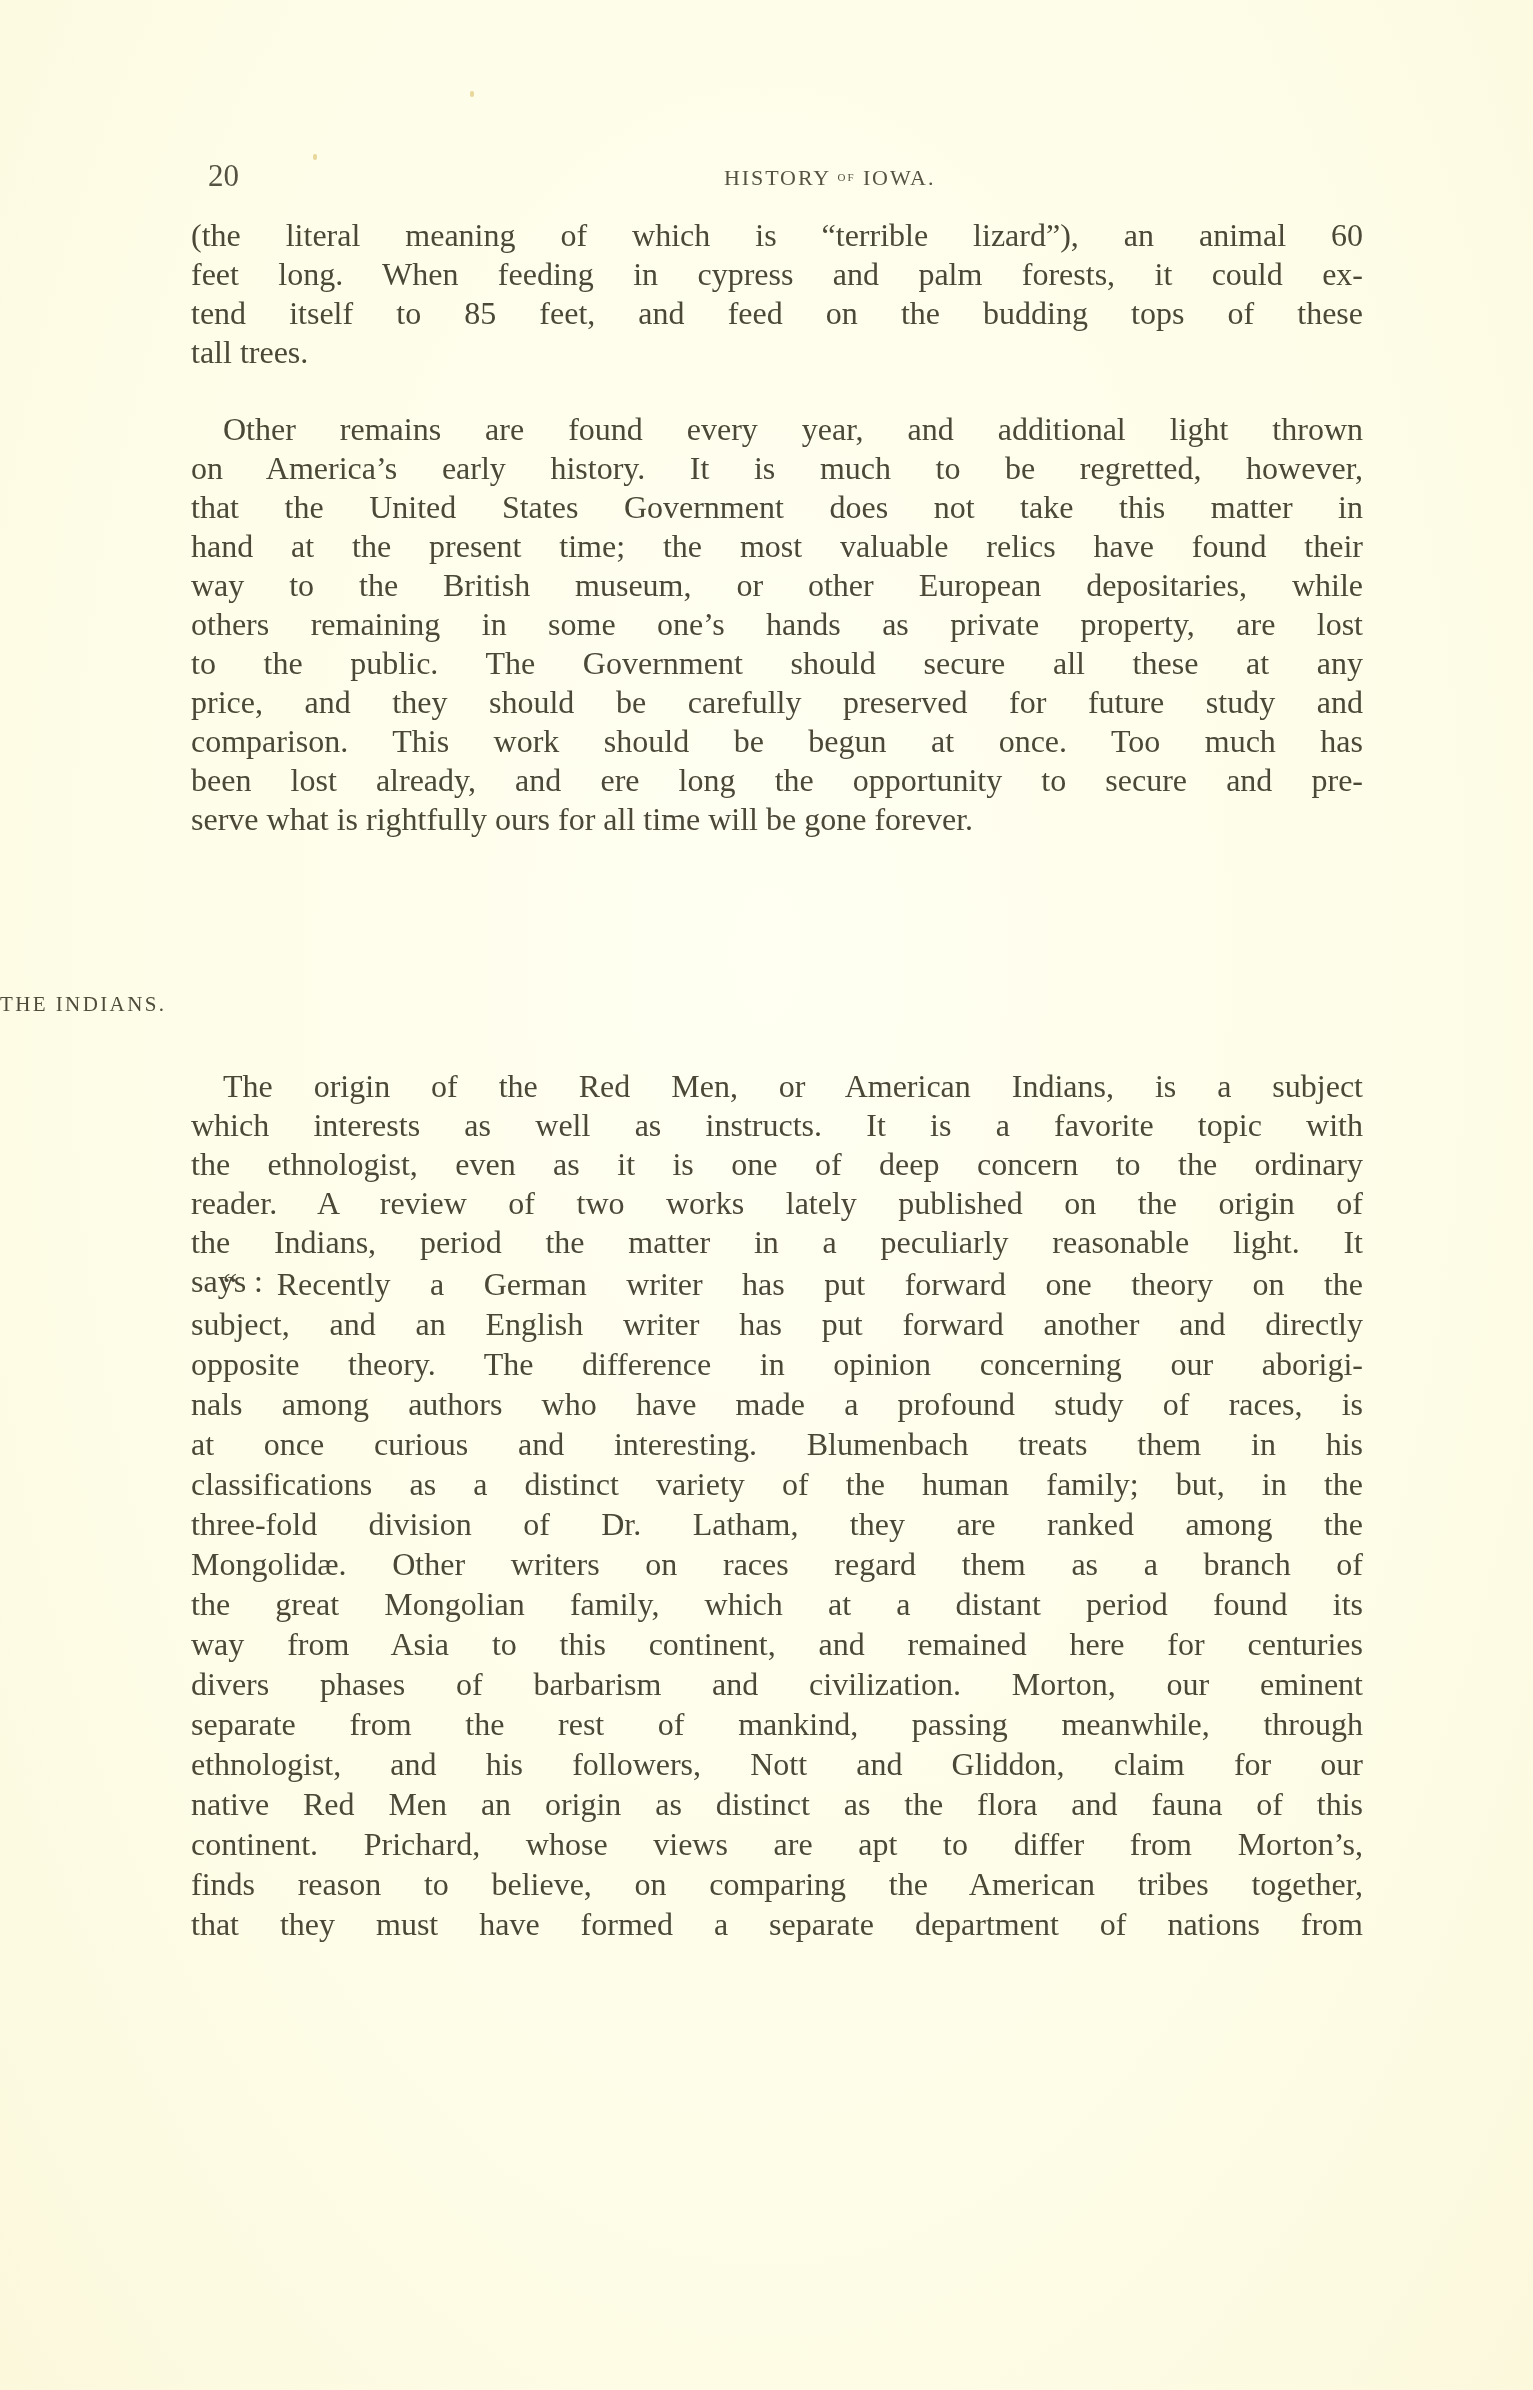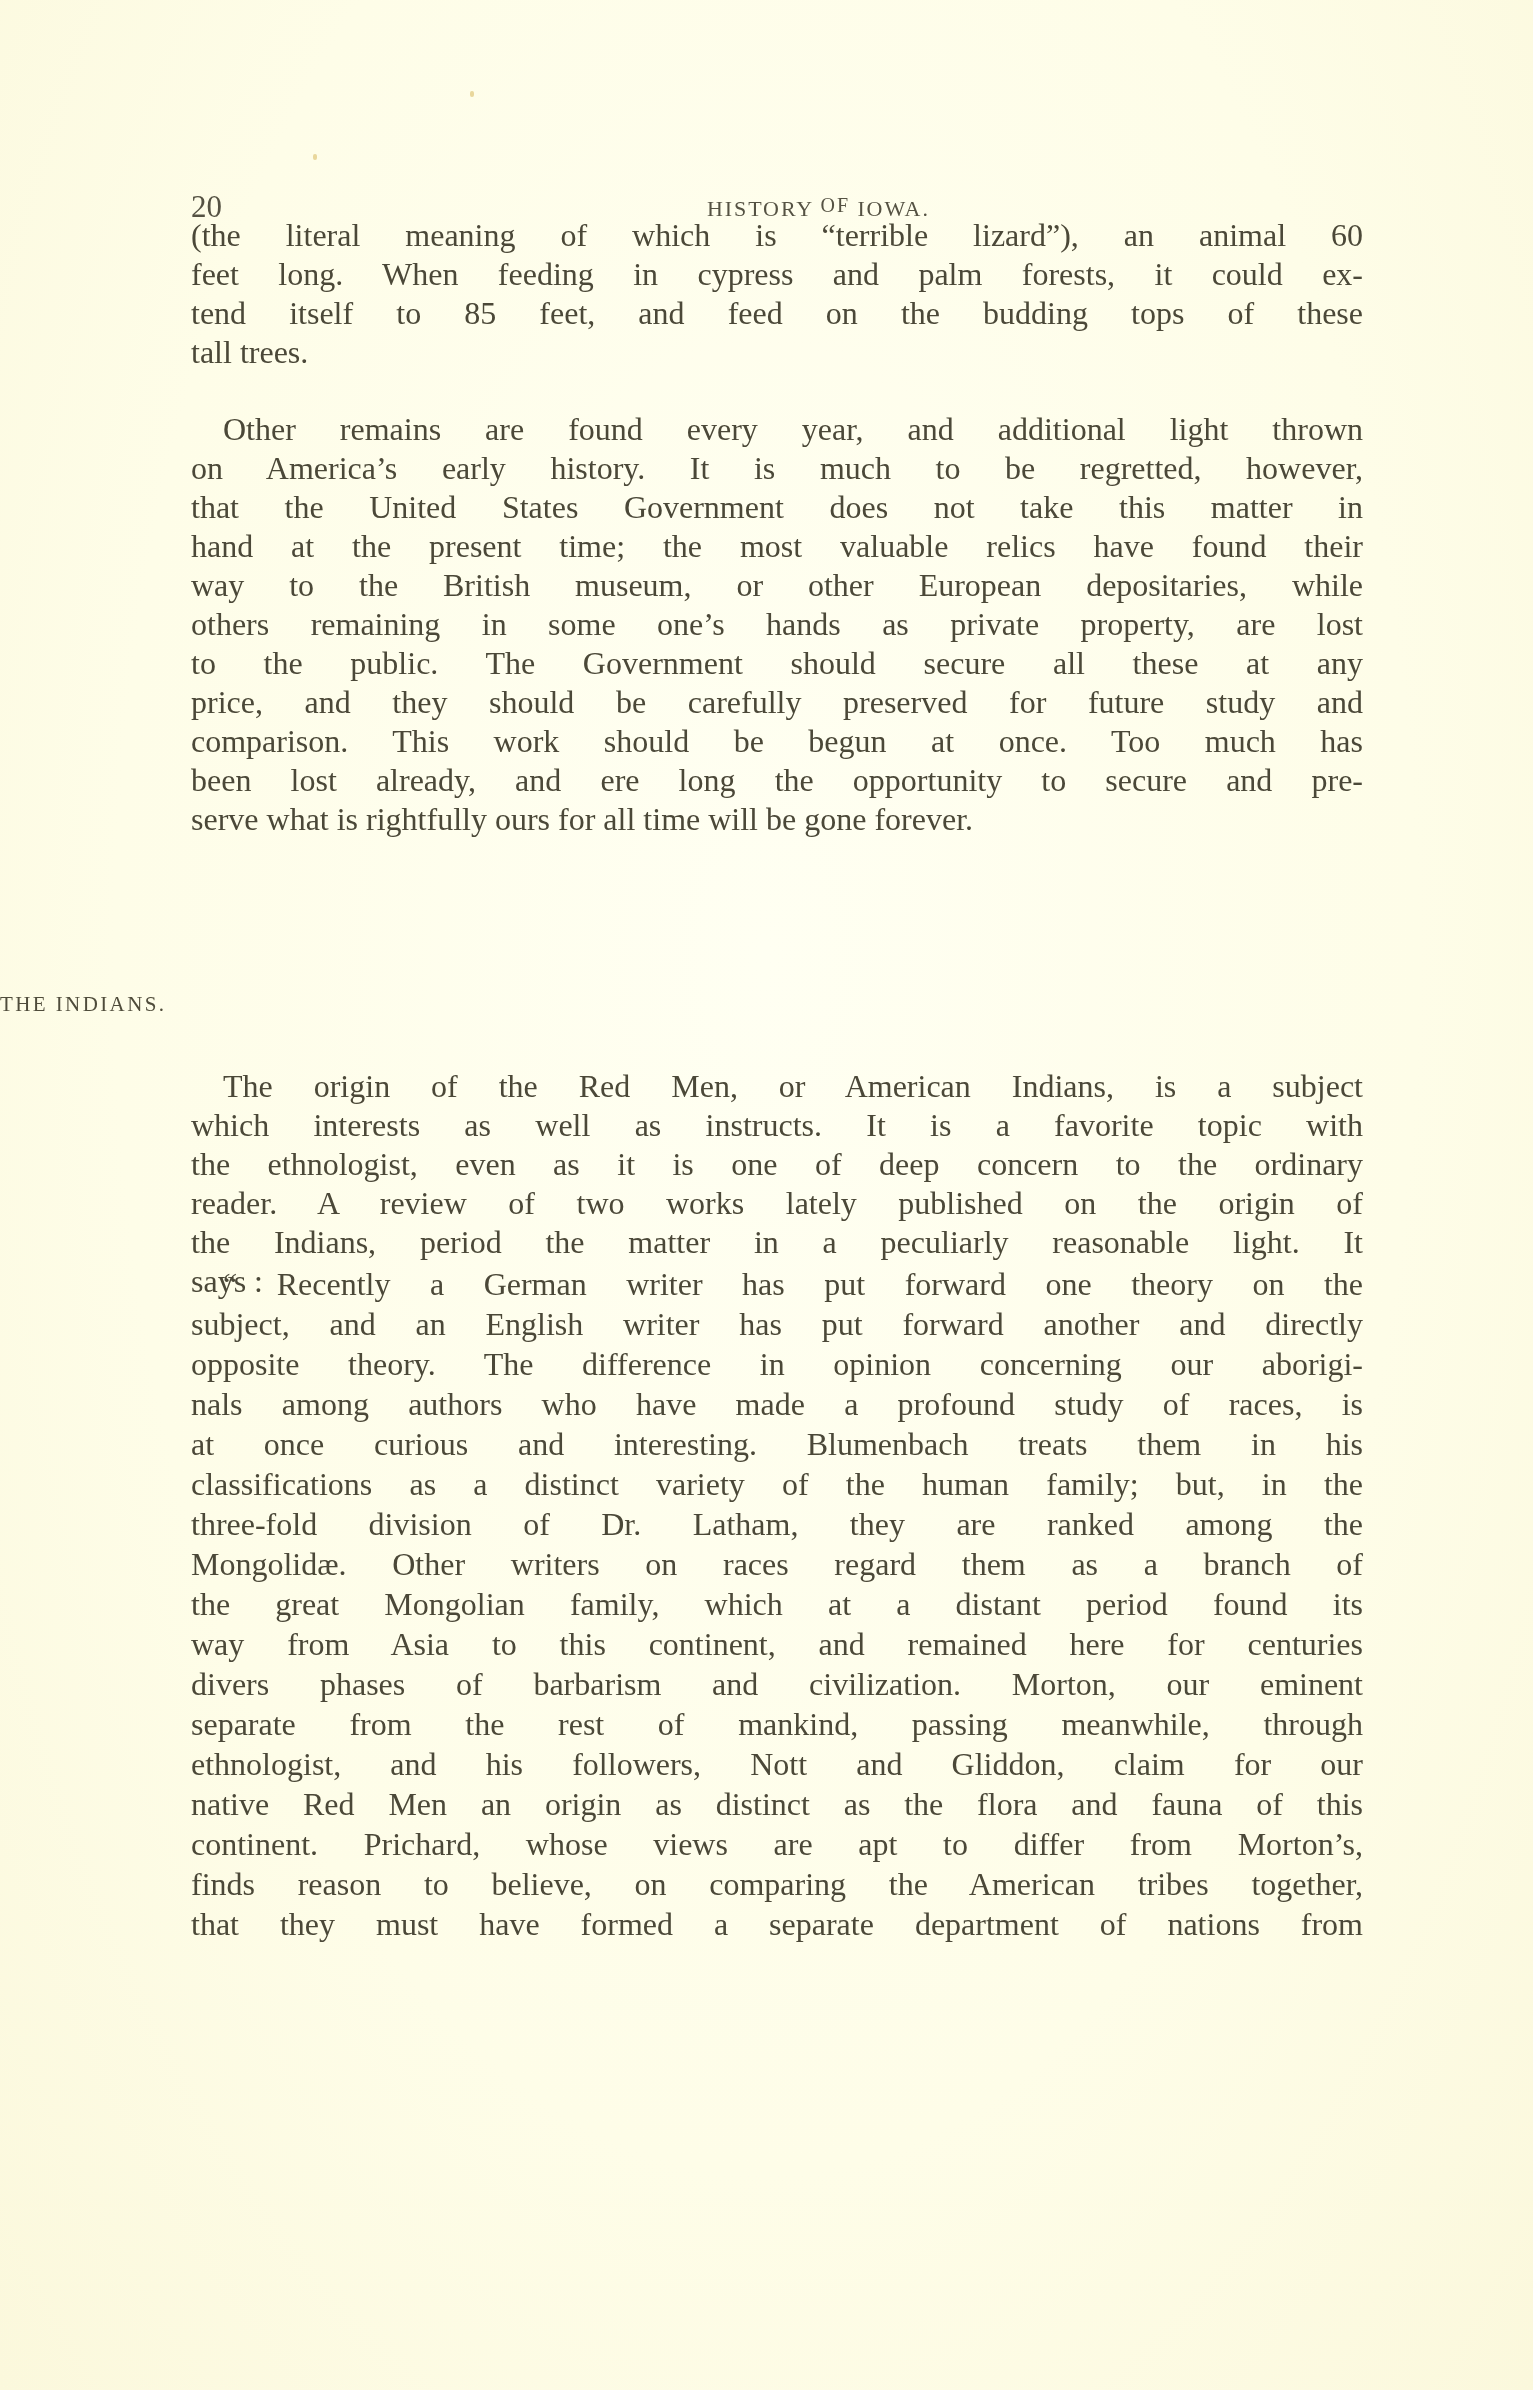--- a/index.html
+++ b/index.html
@@ -19,44 +19,43 @@
       position: absolute;
       left: 0; top: 0;
       width: 1533px;
       height: 2390px;
       background:
         radial-gradient(ellipse at 50% 40%, #fffff2 0%, #fefde8 60%, #fbf8dc 100%);
     }
     .running-head {
       position: absolute;
       top: 157px;
-      left: 191px;
+      left: 208px;
       width: 1173px;
       height: 38px;
-      margin-top: 31px;
     }
     .page-number {
       position: absolute;
       left: 0;
       top: 0;
       font-size: 31px;
       line-height: 38px;
       color: #555243;
     }
     .running-title {
       position: absolute;
       left: 516px;
       top: 3.8px;
       font-size: 22px;
       letter-spacing: 1.9px;
       line-height: 34px;
       color: #555243;
     }
     .running-title .small {
-      font-size: 20px;
+      font-size: 11px;
       position: relative;
       top: -3.8px;
       text-align: center;
     }
     .text-block {
       position: absolute;
       left: 191px;
       width: 1172px;
       font-size: 32px;
       line-height: 39px;

